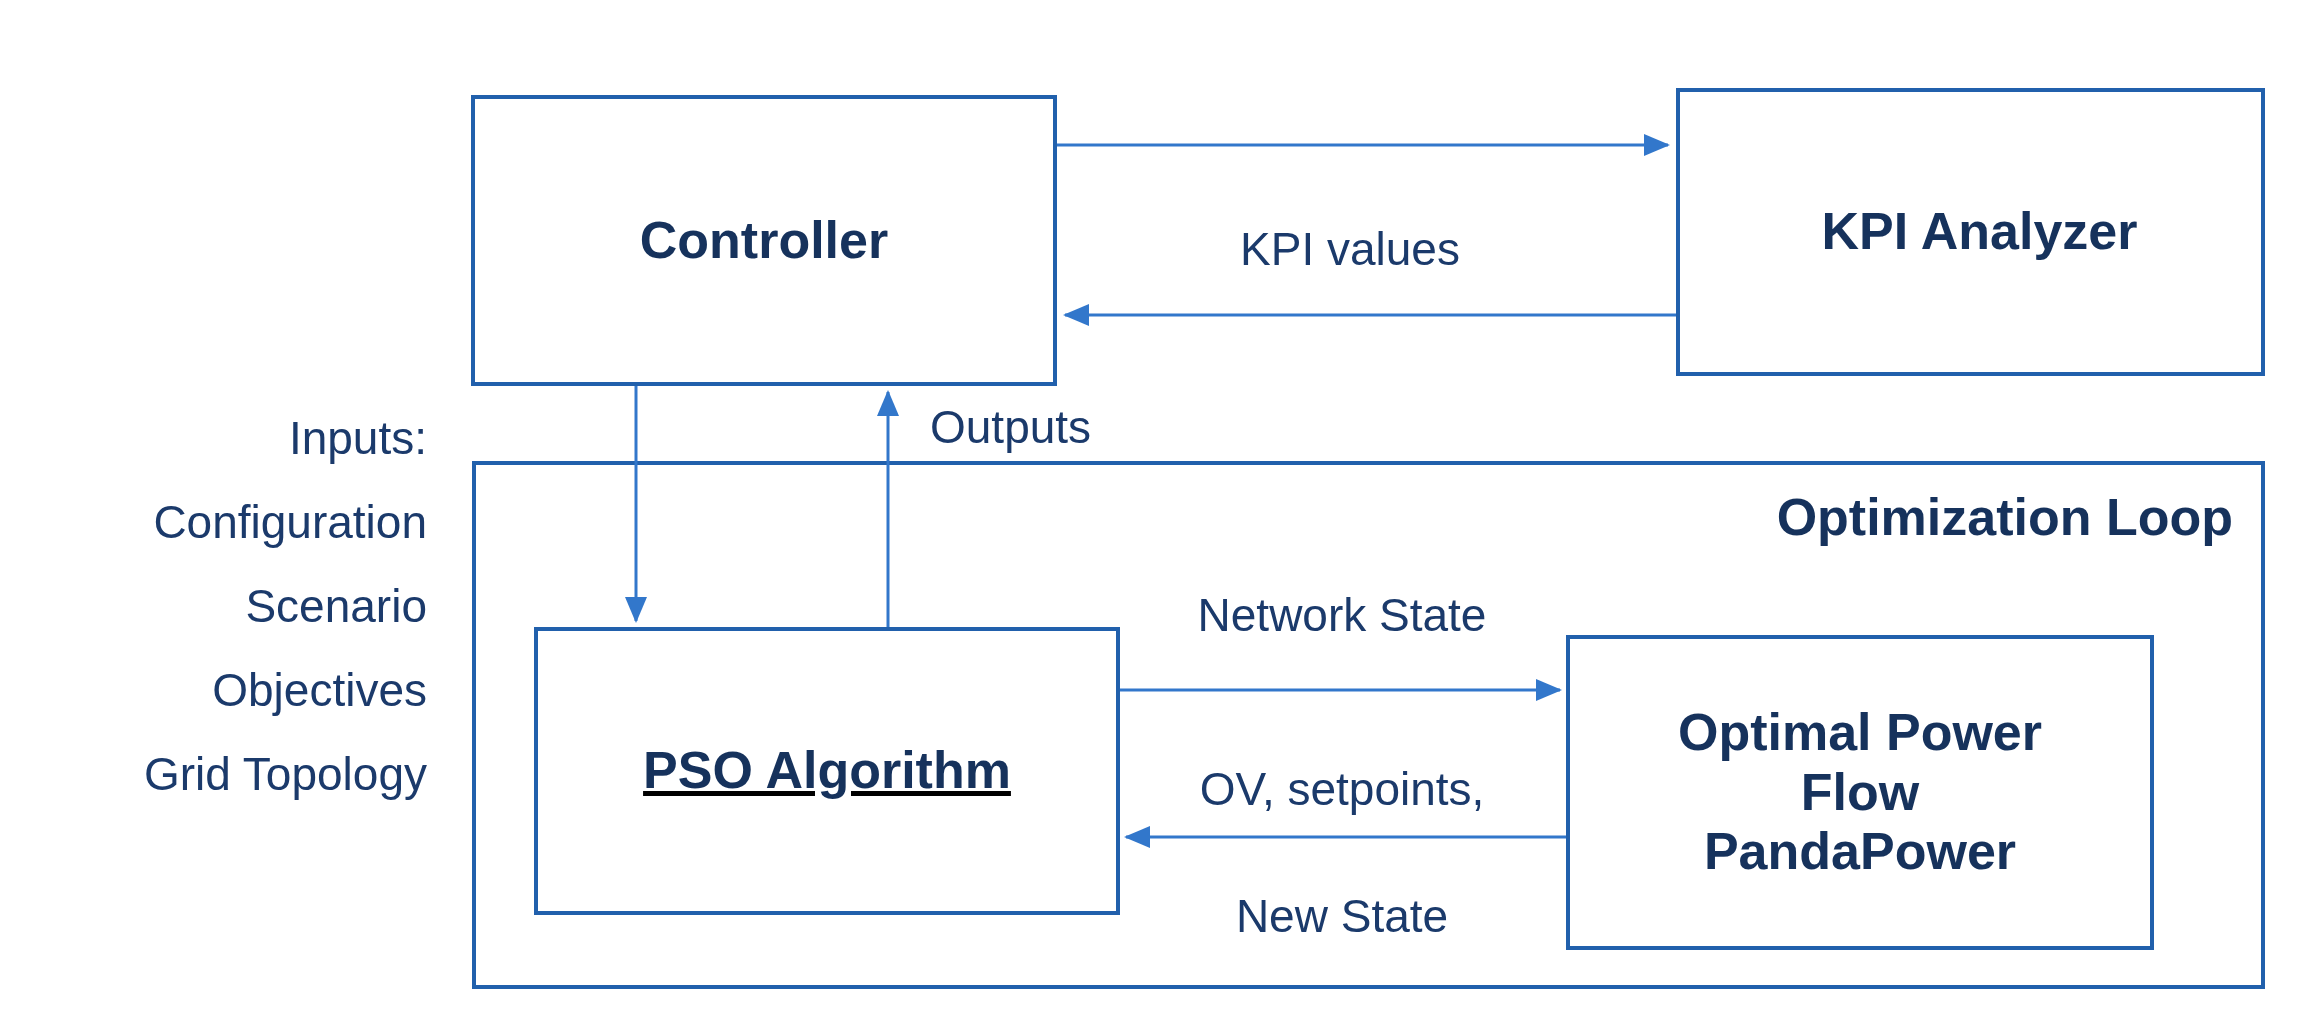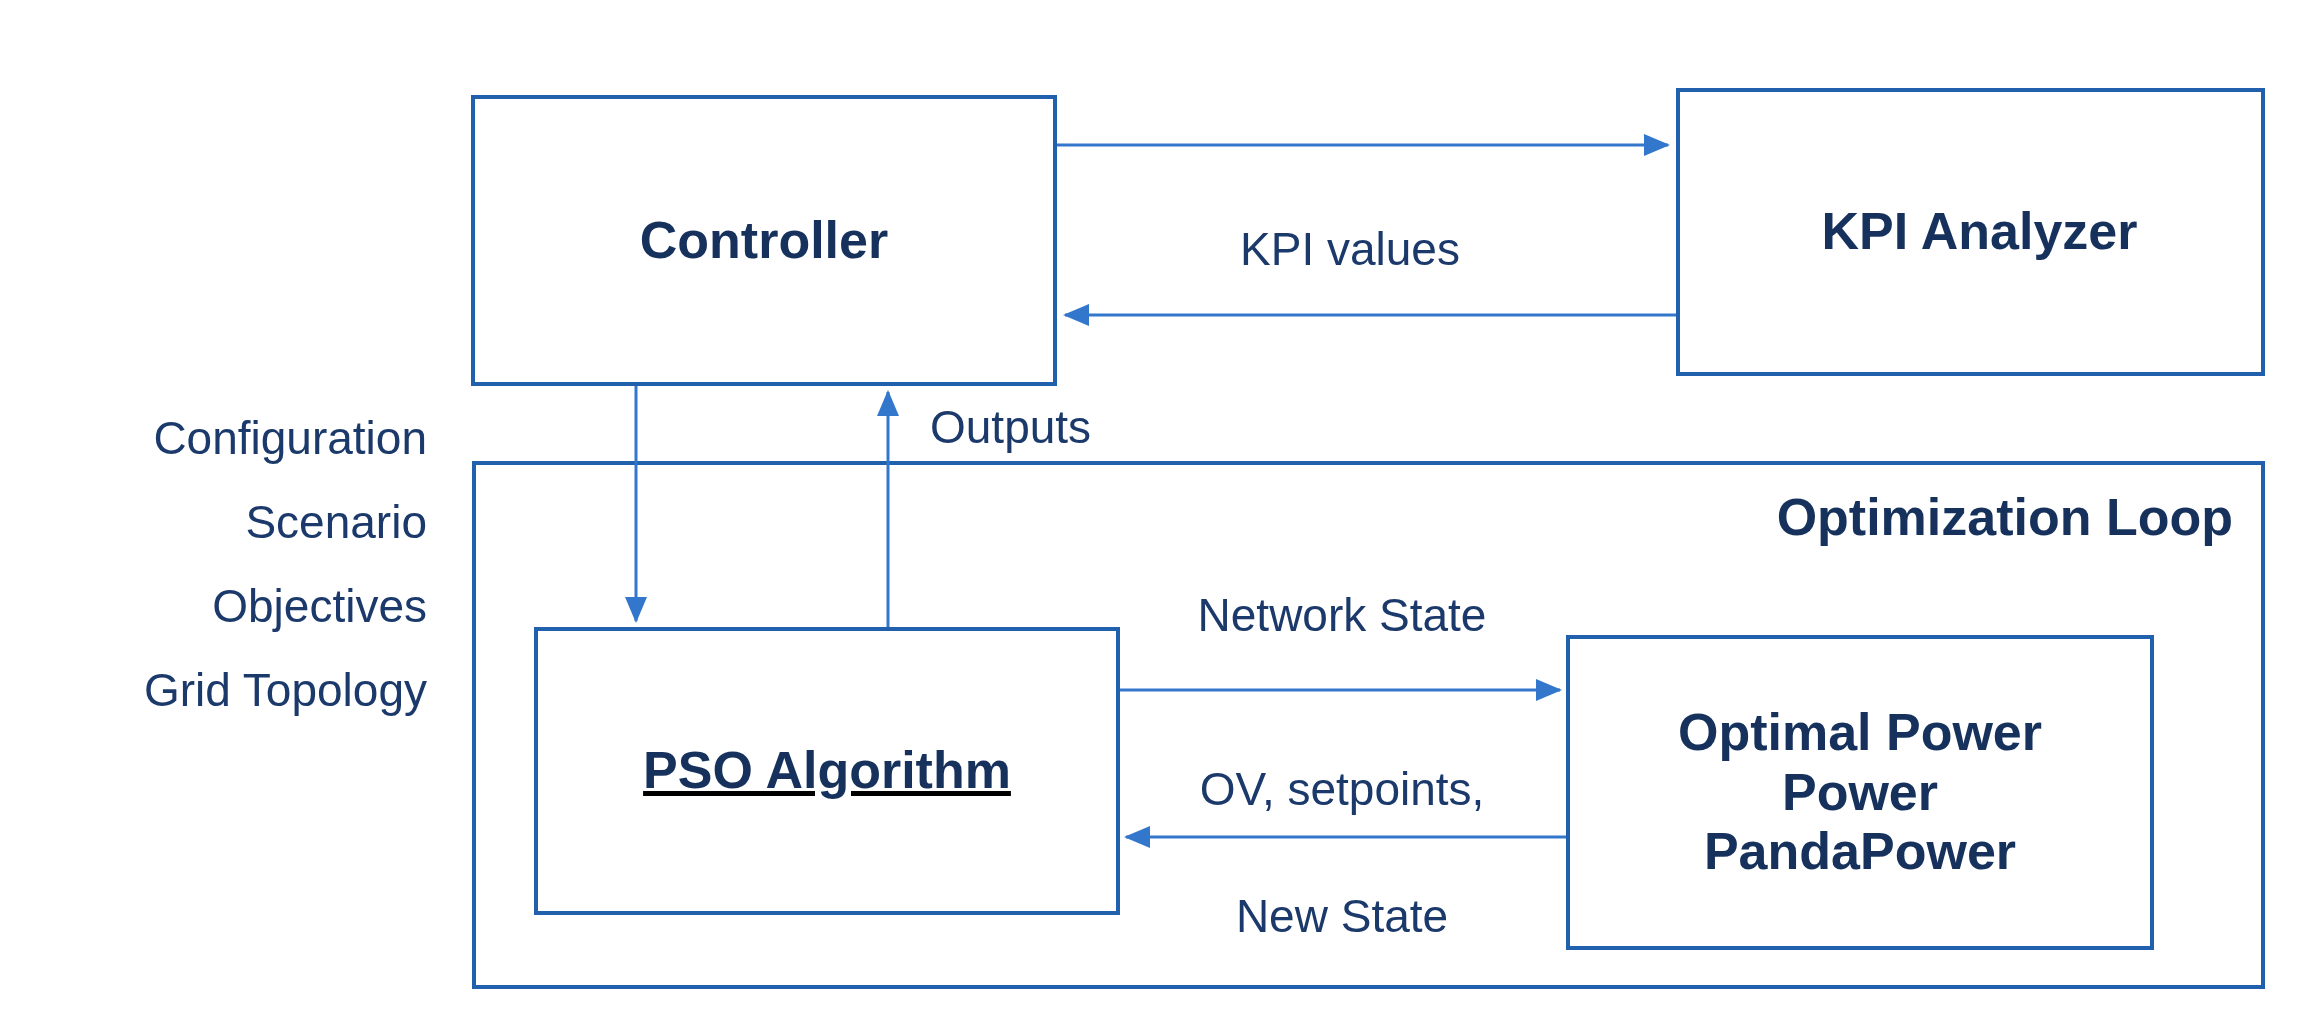--- a/index.html
+++ b/index.html
@@ -67,20 +67,21 @@
   }
   svg.arrows line{stroke:var(--arrow);stroke-width:3;}
   svg.arrows .ah{fill:var(--arrow);}
 </style>
 </head>
 <body>
 
 <div class="canvas">
 
   <div class="inputs-block">
+    <div>Inputs:</div>
     <div>Configuration</div>
     <div>Scenario</div>
     <div>Objectives</div>
     <div>Grid Topology</div>
   </div>
 
   <div class="box" id="optimization-loop">
     <span class="loop-title">Optimization Loop</span>
   </div>
 
@@ -91,21 +92,21 @@
   <div class="box" id="kpi-analyzer">
     <span class="box-title">KPI Analyzer</span>
   </div>
 
   <div class="box" id="pso">
     <span class="box-title">PSO Algorithm</span>
   </div>
 
   <div class="box" id="opf">
     <span class="box-title">Optimal Power</span>
-    <span class="box-title">Power</span>
+    <span class="box-title">Flow</span>
     <span class="box-title">PandaPower</span>
   </div>
 
   <svg class="arrows" width="2297" height="1023" viewBox="0 0 2297 1023">
     <defs>
       <marker id="ah" markerWidth="26" markerHeight="22" refX="24" refY="11" orient="auto" markerUnits="userSpaceOnUse">
         <polygon class="ah" points="0,0 26,11 0,22"></polygon>
       </marker>
     </defs>
 

